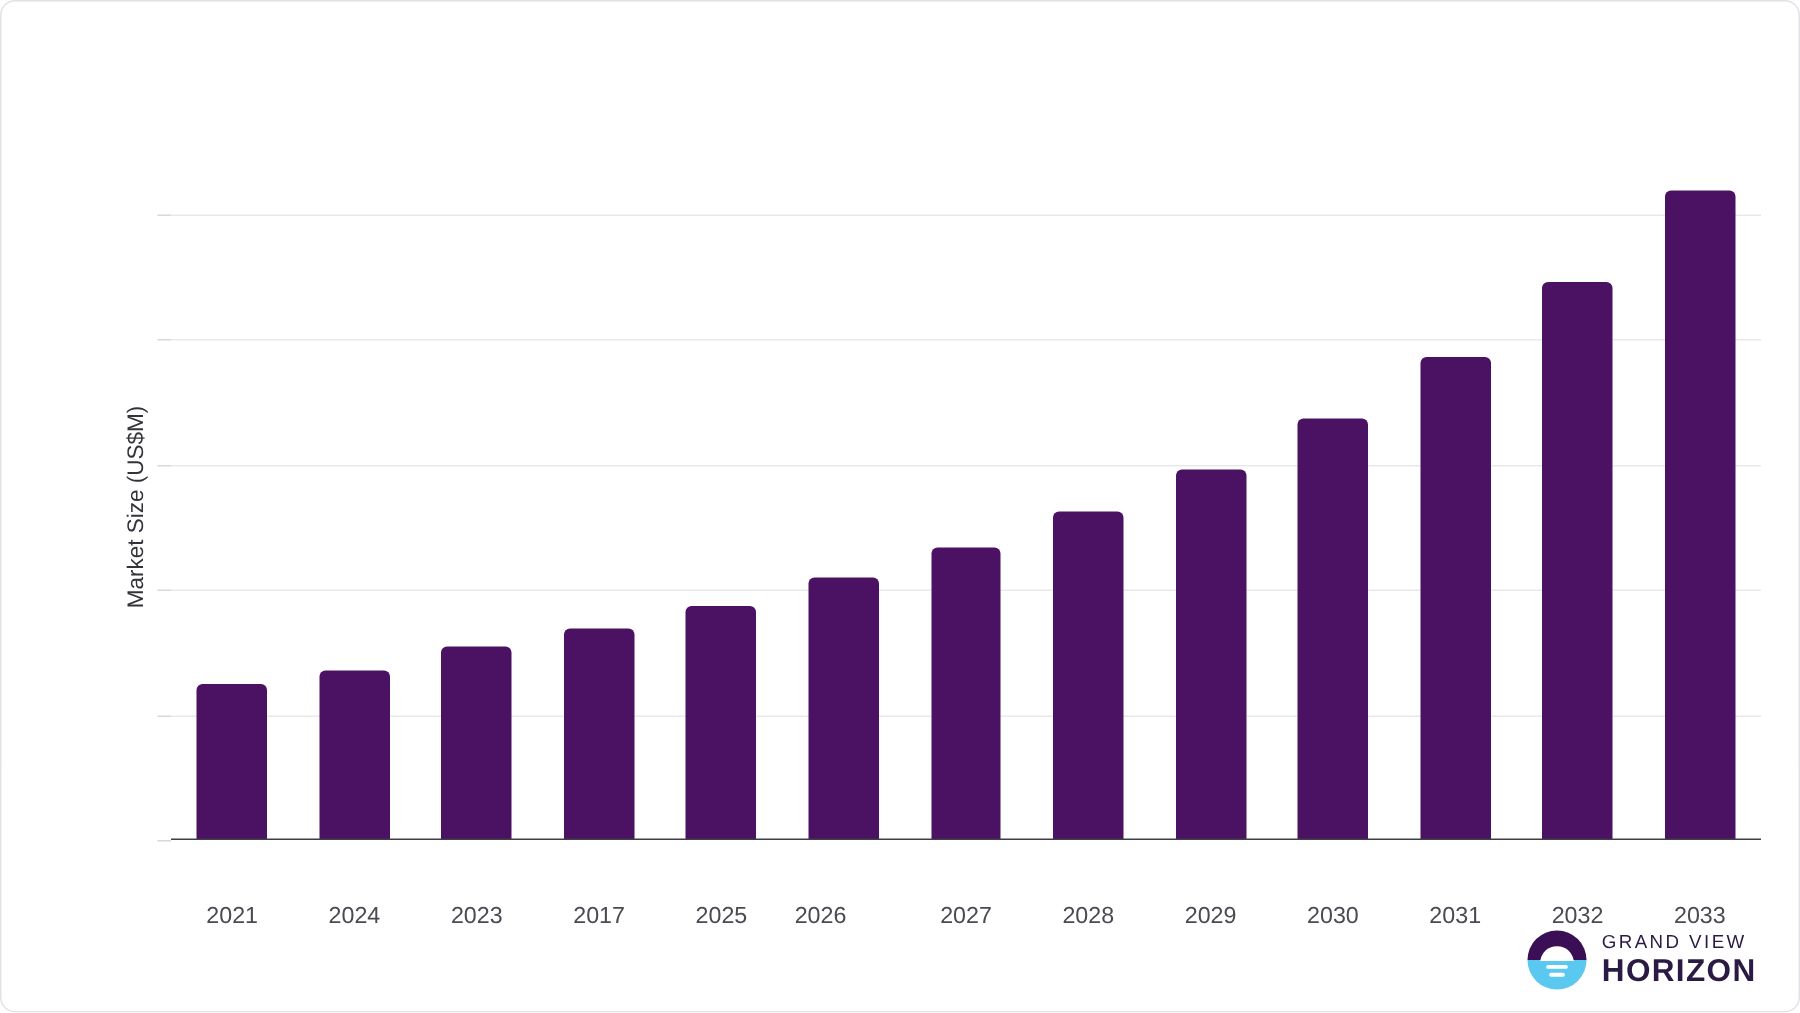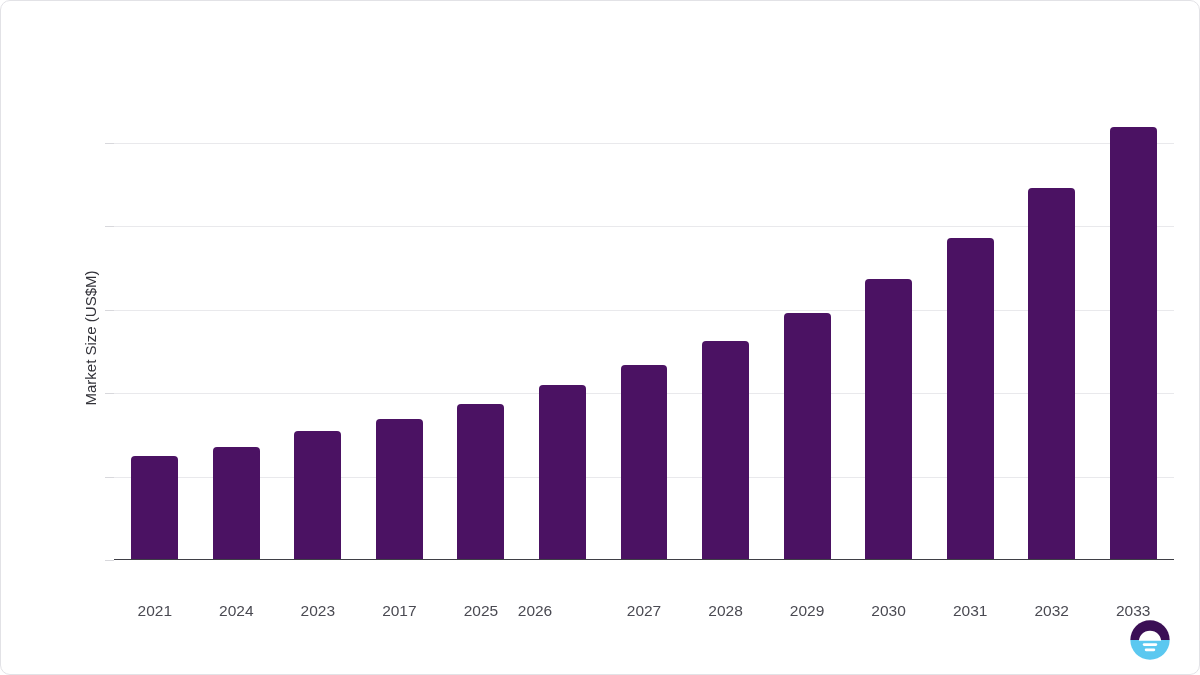--- a/index.html
+++ b/index.html
@@ -211,21 +211,21 @@
       </div>
     <div class="axis-line"></div>
   </div>
 
   <div id="xticks">
       <div class="xtick-label" style="left: 153.769px;">2021</div>
       <div class="xtick-label" style="left: 235.308px;">2024</div>
       <div class="xtick-label" style="left: 316.846px;">2023</div>
       <div class="xtick-label" style="left: 398.385px;">2017</div>
       <div class="xtick-label" style="left: 479.923px;">2025</div>
-      <div class="xtick-label" style="left: 534px; text-align: center;">2026</div>
+      <div class="xtick-label" style="left: 546px; text-align: center;">2026</div>
       <div class="xtick-label" style="left: 643px;">2027</div>
       <div class="xtick-label" style="left: 724.538px; text-align: right;">2028</div>
       <div class="xtick-label" style="left: 806.077px;">2029</div>
       <div class="xtick-label" style="left: 887.615px;">2030</div>
       <div class="xtick-label" style="left: 969.154px;">2031</div>
       <div class="xtick-label" style="left: 1050.69px;">2032</div>
       <div class="xtick-label" style="left: 1132.23px;">2033</div>
     </div>
 
 
@@ -237,15 +237,19 @@
           </clipPath>
       </defs>
       <g clip-path="url(#circleClip)">
         <rect x="0" y="0" width="64" height="32" fill="#3b0f55"></rect>
         <rect x="0" y="32" width="64" height="32" fill="#5bc8f0"></rect>
         <path d="M32 18 C 22 18, 16 25, 15 33 L 49 33 C 48 25, 42 18, 32 18 Z" fill="#ffffff"></path>
         <rect x="21" y="37" width="22" height="4" rx="2" fill="#ffffff"></rect>
         <rect x="24" y="45" width="16" height="4" rx="2" fill="#ffffff"></rect>
       </g>
     </svg>
+    <div class="logo-text">
+      <span class="logo-top">GRAND VIEW</span>
+      <span class="logo-bottom">HORIZON</span>
+    </div>
   </div>
 
 </div>
 
 </body></html>

